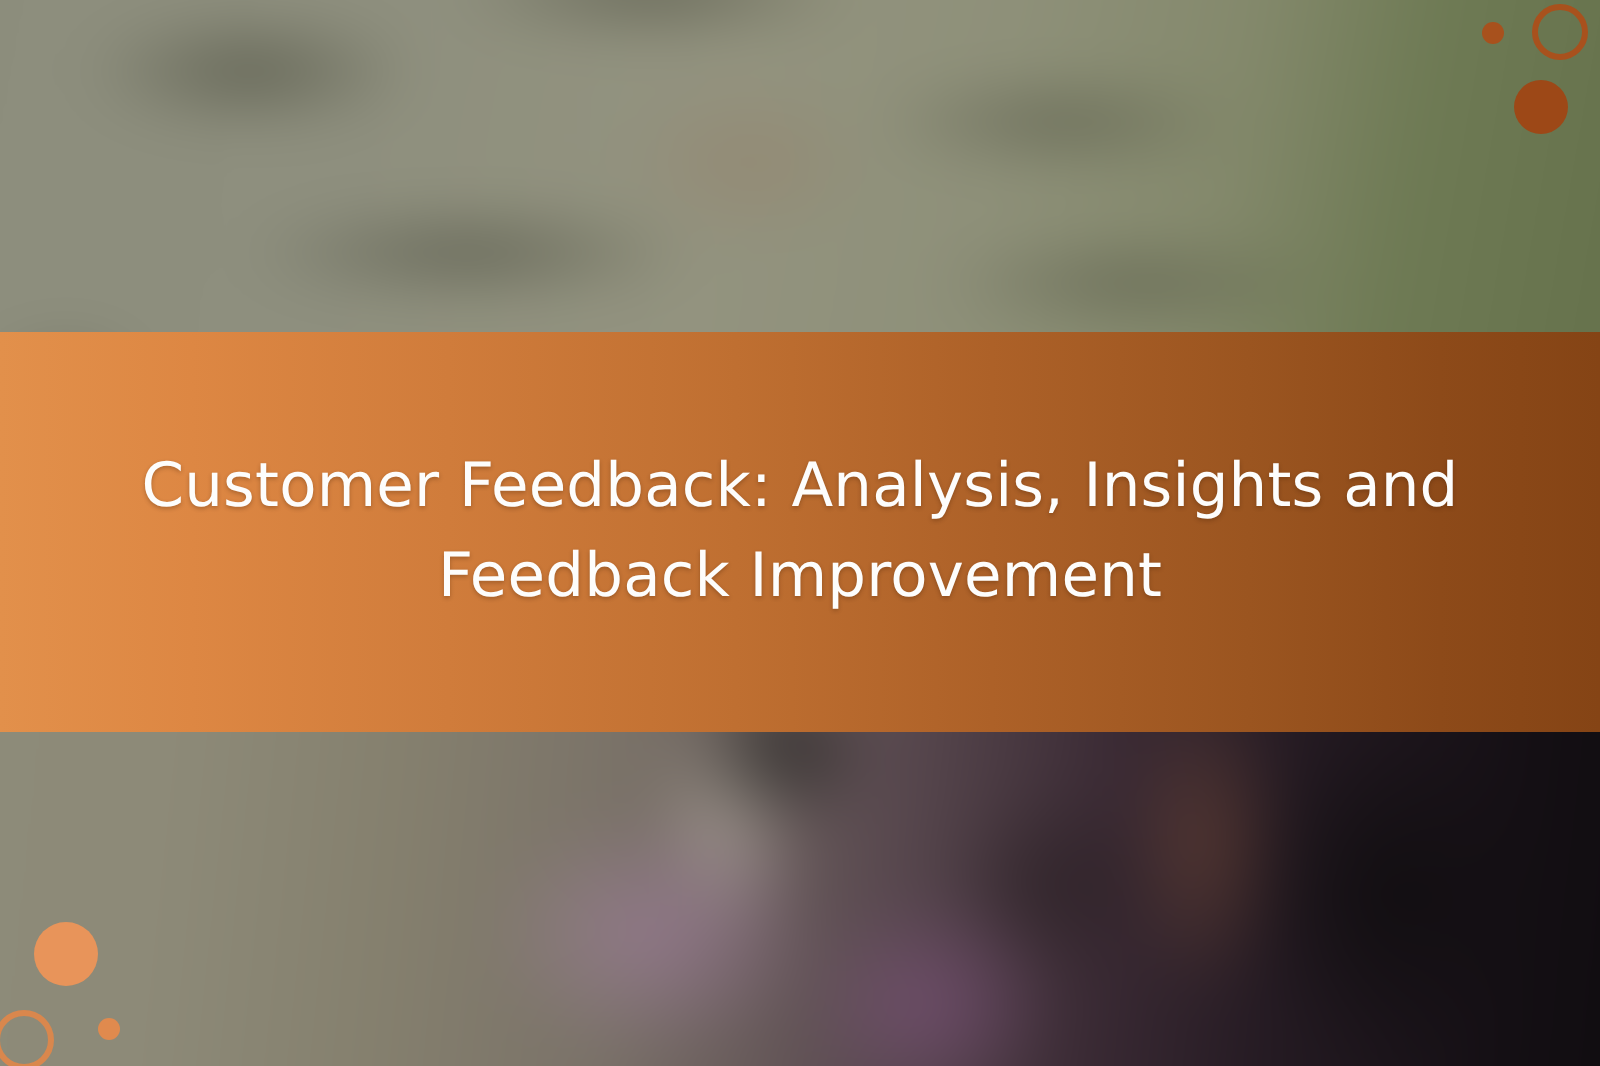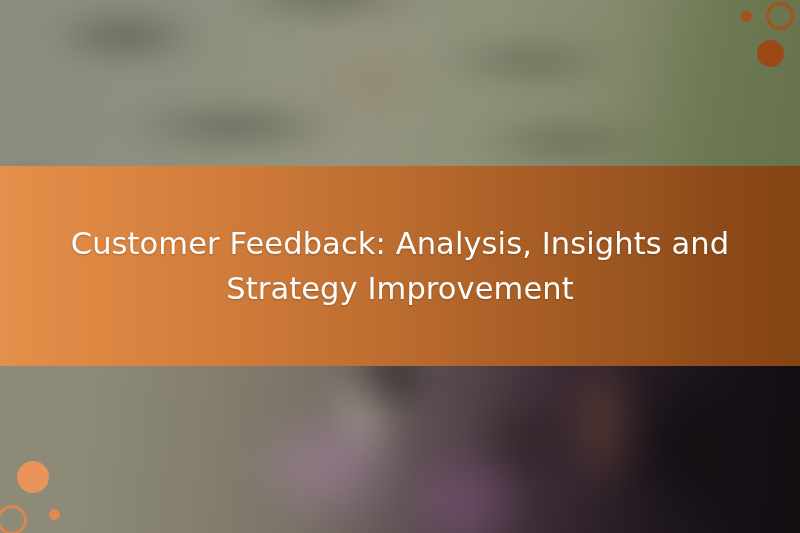--- a/index.html
+++ b/index.html
@@ -133,17 +133,17 @@
   <div class="deco deco-ring" style="width: 22px; height: 22px; left: 766px; top: 2px; border: 3px solid rgb(168, 81, 29);"></div>
   <div class="deco" style="width: 27px; height: 27px; left: 756.5px; top: 39.5px; background: rgb(157, 72, 23);"></div>
 
   <div class="deco" style="width: 32px; height: 32px; left: 17px; top: 461px; background: rgb(232, 148, 90);"></div>
   <div class="deco deco-ring" style="width: 24px; height: 24px; left: -3px; top: 505px; border: 3px solid rgb(217, 135, 77);"></div>
   <div class="deco" style="width: 11px; height: 11px; left: 48.5px; top: 508.5px; background: rgb(224, 138, 78);"></div>
 
   <div id="banner">
     <h1 id="banner-title">
       <span class="line">Customer Feedback: Analysis, Insights and</span>
-      <span class="line">Strategy Improvement</span>
+      <span class="line">Feedback Improvement</span>
     </h1>
   </div>
 
 </div>
 
 </body></html>

